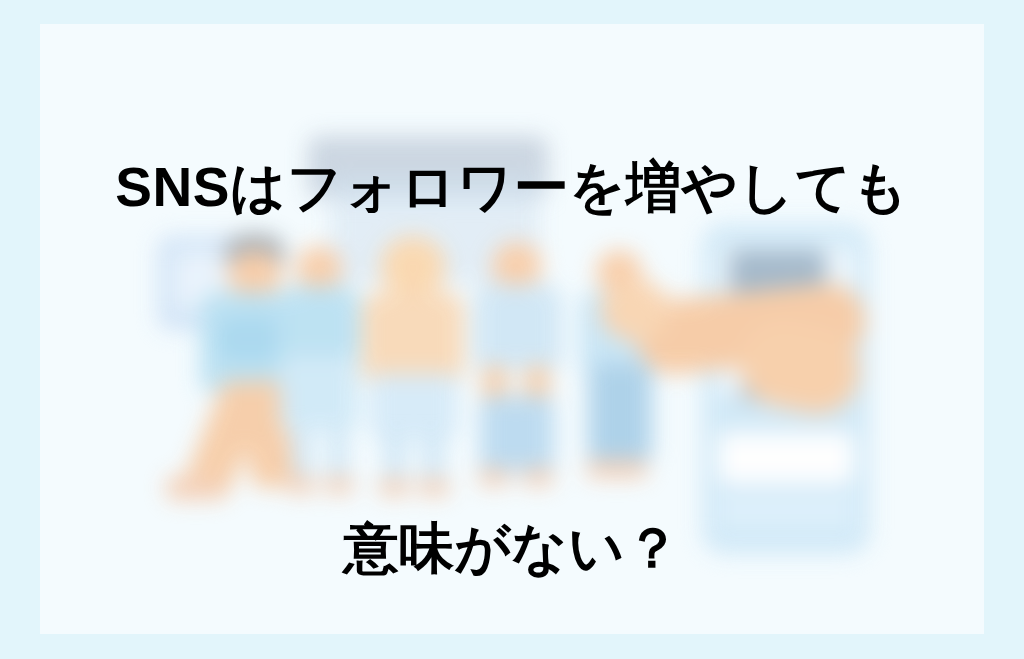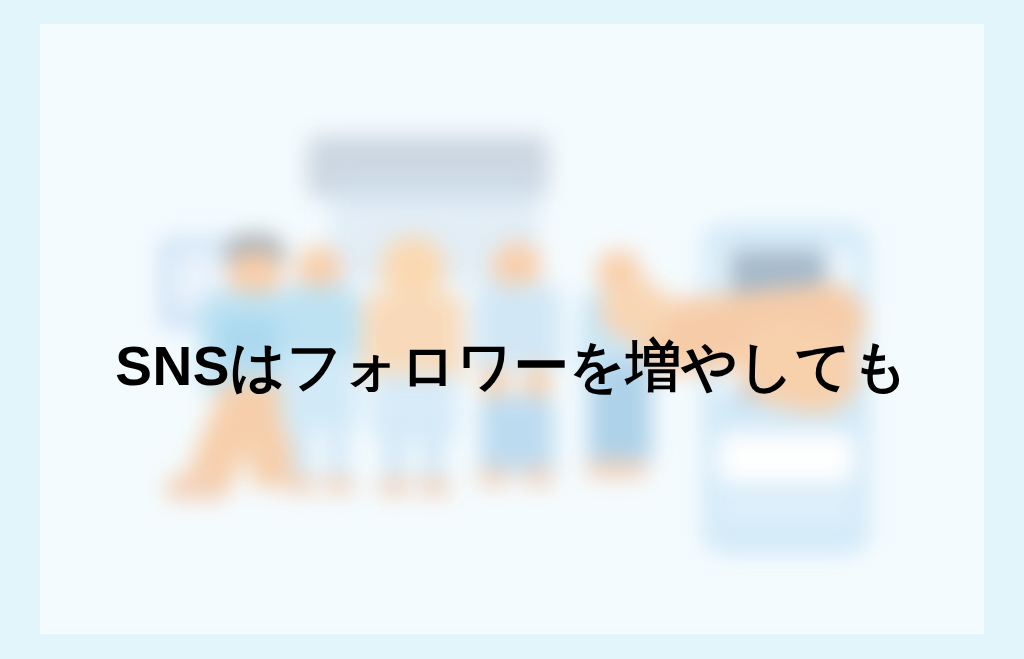--- a/index.html
+++ b/index.html
@@ -177,21 +177,21 @@
   
   #text-block {
     position: absolute;
     left: 0;
     top: 0;
     width: 944px;
     height: 610px;
     display: flex;
     flex-direction: column;
     align-items: center;
-    justify-content: center;
+    justify-content: space-between;
     padding-top: 136px;
     box-sizing: border-box;
   }
 
   .tline {
     color: #000000;
     text-align: center;
     white-space: nowrap;
     letter-spacing: 0.5px;
   }
@@ -273,16 +273,17 @@
       <div class="phone-card2"></div>
 
       <div class="hand"></div>
       <div class="hand2"></div>
       <div class="hand3"></div>
 
     </div>
 
     <div id="text-block">
       <div class="tline line1">SNSはフォロワーを増やしても</div>
+      <div class="tline line2">意味がない？</div>
     </div>
 
   </div>
 </div>
 
 </body></html>

